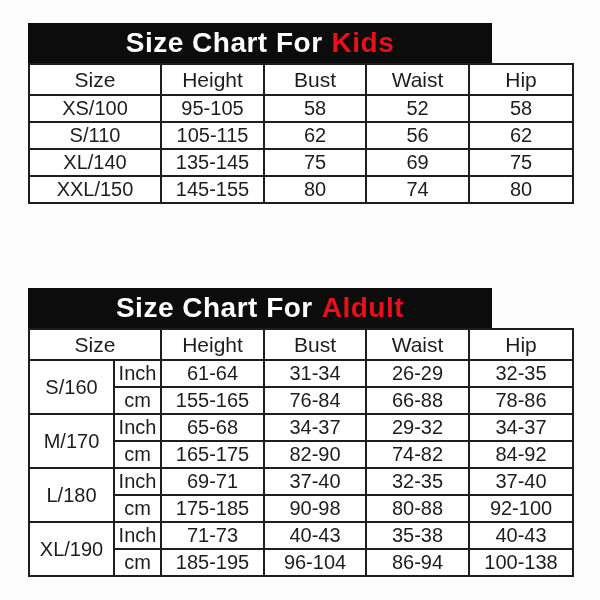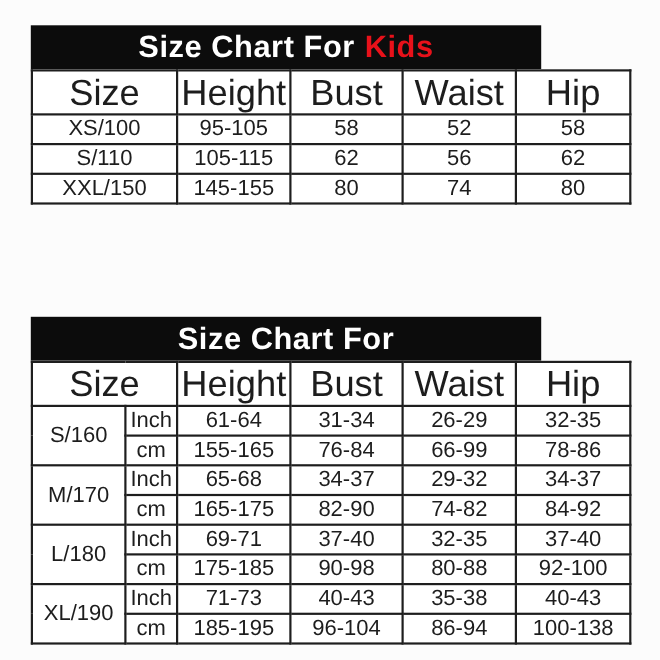--- a/index.html
+++ b/index.html
@@ -56,21 +56,21 @@
   table.sizes td {
     border: 2px solid #1e1e1e;
     text-align: center;
     vertical-align: middle;
     padding: 0;
     overflow: hidden;
     white-space: nowrap;
     font-weight: normal;
   }
   table.sizes th {
-    font-size: 33px;
+    font-size: 21px;
     height: 29px;
   }
   table.sizes td {
     font-size: 20px;
     height: 25px;
   }
   td.unit-cell {
     font-size: 19px;
     margin-left: 40px;
   }
@@ -115,33 +115,41 @@
             <td>58</td>
           </tr>
           <tr>
             <td>S/110</td>
             <td>105-115</td>
             <td>62</td>
             <td>56</td>
             <td>62</td>
           </tr>
           <tr>
+            <td>XL/140</td>
+            <td>135-145</td>
+            <td>75</td>
+            <td>69</td>
+            <td>75</td>
+          </tr>
+          <tr>
             <td>XXL/150</td>
             <td>145-155</td>
             <td>80</td>
             <td>74</td>
             <td>80</td>
           </tr>
         </tbody>
     </table>
   </div>
 
   <div class="chart chart-adult">
     <div class="titlebar">
       <span>Size Chart For</span>
+      <span class="hl">Aldult</span>
     </div>
     <table class="sizes">
       <colgroup>
         <col style="width:85px">
         <col style="width:47px">
         <col style="width:103px">
         <col style="width:102px">
         <col style="width:103px">
         <col style="width:104px">
       </colgroup>
@@ -160,21 +168,21 @@
             <td class="unit-cell">Inch</td>
             <td>61-64</td>
             <td>31-34</td>
             <td>26-29</td>
             <td>32-35</td>
           </tr>
           <tr>
             <td class="unit-cell">cm</td>
             <td>155-165</td>
             <td>76-84</td>
-            <td>66-99</td>
+            <td>66-88</td>
             <td>78-86</td>
           </tr>
           <tr>
             <td class="size-label-cell" rowspan="2">M/170</td>
             <td class="unit-cell">Inch</td>
             <td>65-68</td>
             <td>34-37</td>
             <td>29-32</td>
             <td>34-37</td>
           </tr>

